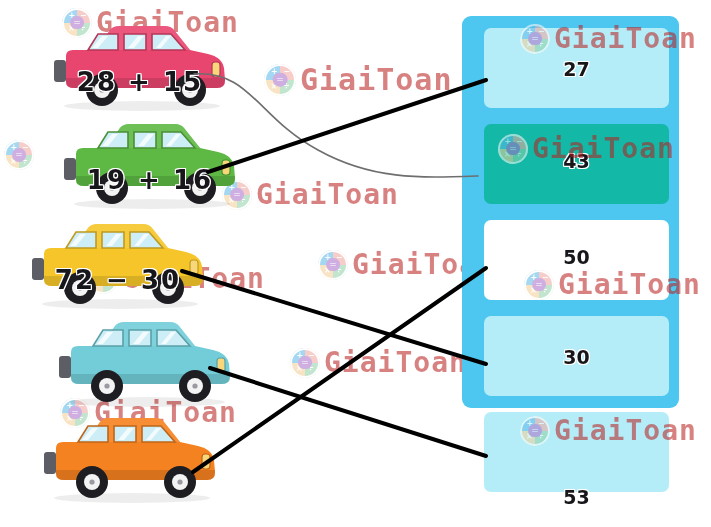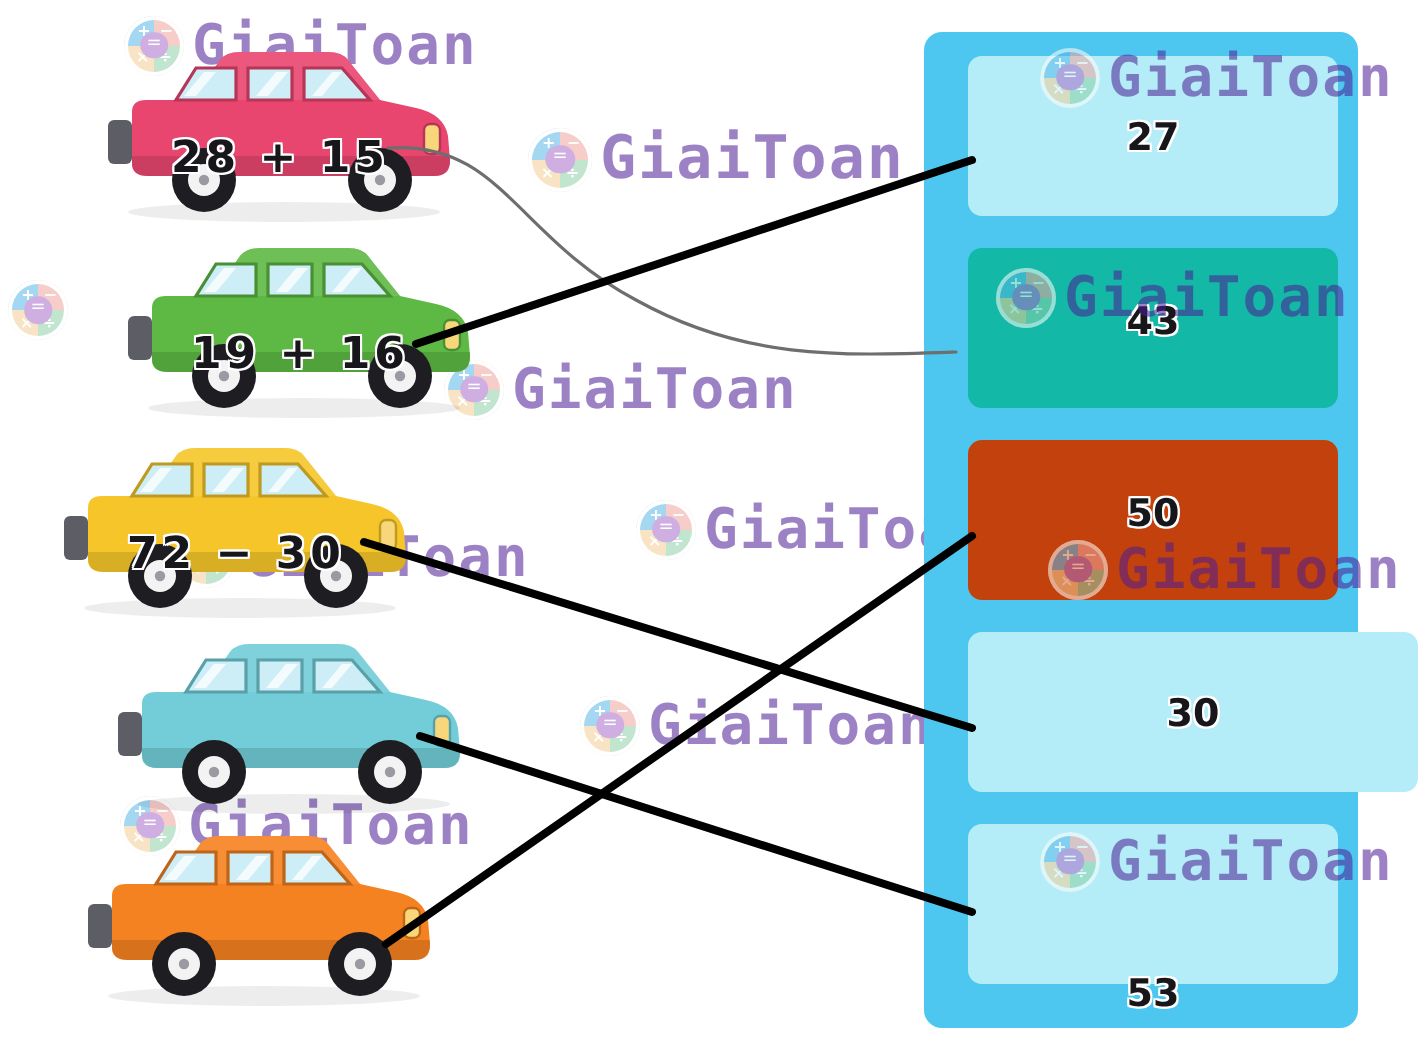--- a/index.html
+++ b/index.html
@@ -25,21 +25,21 @@
     display: flex;
     align-items: center;
     gap: 4px;
     opacity: 0.55;
     pointer-events: none;
     user-select: none;
   }
   .wm-text {
     font-family: "DejaVu Sans Mono", monospace;
     font-weight: bold;
-    color: #4c1d95;
+    color: #b91c1c;
     letter-spacing: 1px;
     white-space: nowrap;
   }
   .wm-logo {
     position: relative;
     border-radius: 50%;
     background:
       conic-gradient(
         #f2a6a0 0deg 90deg,
         #8fd0a8 90deg 180deg,
@@ -86,36 +86,36 @@
   }
   .car svg { display: block; width: 100%; height: 100%; }
   .car-label {
     position: absolute;
     left: 0;
     right: 0;
     top: 47px;
     text-align: center;
     font-family: "DejaVu Sans", sans-serif;
     font-weight: bold;
-    font-size: 22px;
+    font-size: 26px;
     color: #16161b;
     letter-spacing: 2px;
     text-shadow:
        1px 0 0 #fff, -1px 0 0 #fff, 0 1px 0 #fff, 0 -1px 0 #fff,
        1px 1px 0 #fff, -1px -1px 0 #fff, 1px -1px 0 #fff, -1px 1px 0 #fff;
     pointer-events: none;
   }
 
   
   #answer-panel {
     position: absolute;
     left: 462px;
     top: 16px;
     width: 217px;
-    height: 498px;
+    height: 392px;
     background: #4dc7ef;
     border-radius: 9px;
   }
   .answer-box {
     position: absolute;
     left: 22px;
     width: 185px;
     height: 80px;
     background: #b4edf8;
     border-radius: 7px;
@@ -358,24 +358,24 @@
       </div>
     </div>
 
   <div id="answer-panel" style="background: rgb(77, 199, 239);">
       <div class="answer-box" style="top: 12px; background: rgb(180, 237, 248);">
         <div class="answer-value" style="top: 30px;">27</div>
       </div>
       <div class="answer-box" style="top: 108px; background: #14b8a6;">
         <div class="answer-value" style="top: 26px;">43</div>
       </div>
-      <div class="answer-box" style="top: 204px; background: #c2410c;">
+      <div class="answer-box" style="top: 204px; background: #ffffff;">
         <div class="answer-value" style="top: 26px;">50</div>
       </div>
-      <div class="answer-box" style="top: 300px; background: rgb(180, 237, 248); padding-left: 40px;">
+      <div class="answer-box" style="top: 300px; background: rgb(180, 237, 248);">
         <div class="answer-value" style="top: 30px;">30</div>
       </div>
       <div class="answer-box" style="top: 396px; background: rgb(180, 237, 248);">
         <div class="answer-value" style="top: 26px; margin-top: 48px;">53</div>
       </div>
     </div>
 
   <div id="watermark-layer-top">
       <div class="wm" style="left: 520px; top: 22px;">
         <div class="wm-logo" style="width: 30px; height: 30px;">

